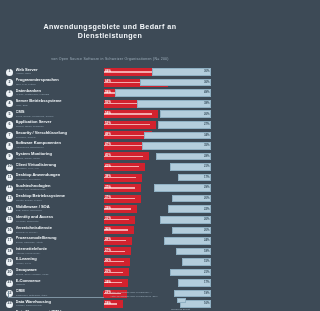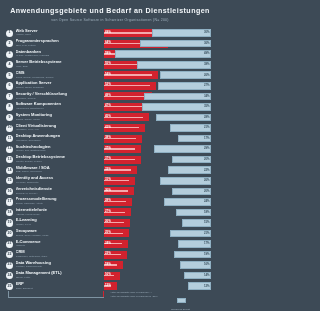--- a/index.html
+++ b/index.html
@@ -8,21 +8,21 @@
     background:#3d4a56;
     font-family:"Liberation Sans",sans-serif;
     color:#e8eef2;
     -webkit-font-smoothing:none;
   }
   #page{position:relative;width:220px;height:311px;box-sizing:border-box;}
 
   
   .hdr{padding:7px 6px 2px 6px;text-align:center;}
   .hdr h1{
-    margin:0;font-size:7.1px;font-weight:bold;letter-spacing:.45px;
+    margin:16px;font-size:7.1px;font-weight:bold;letter-spacing:.45px;
     color:#f2f6f9;line-height:9px;
   }
   .hdr h2{
     margin:2px 0 0 0;font-size:3.5px;font-weight:normal;letter-spacing:.25px;
     color:#9fb0bd;line-height:5px;
   }
 
   
   .rows{position:relative;margin-top:3px;}
   .row{

